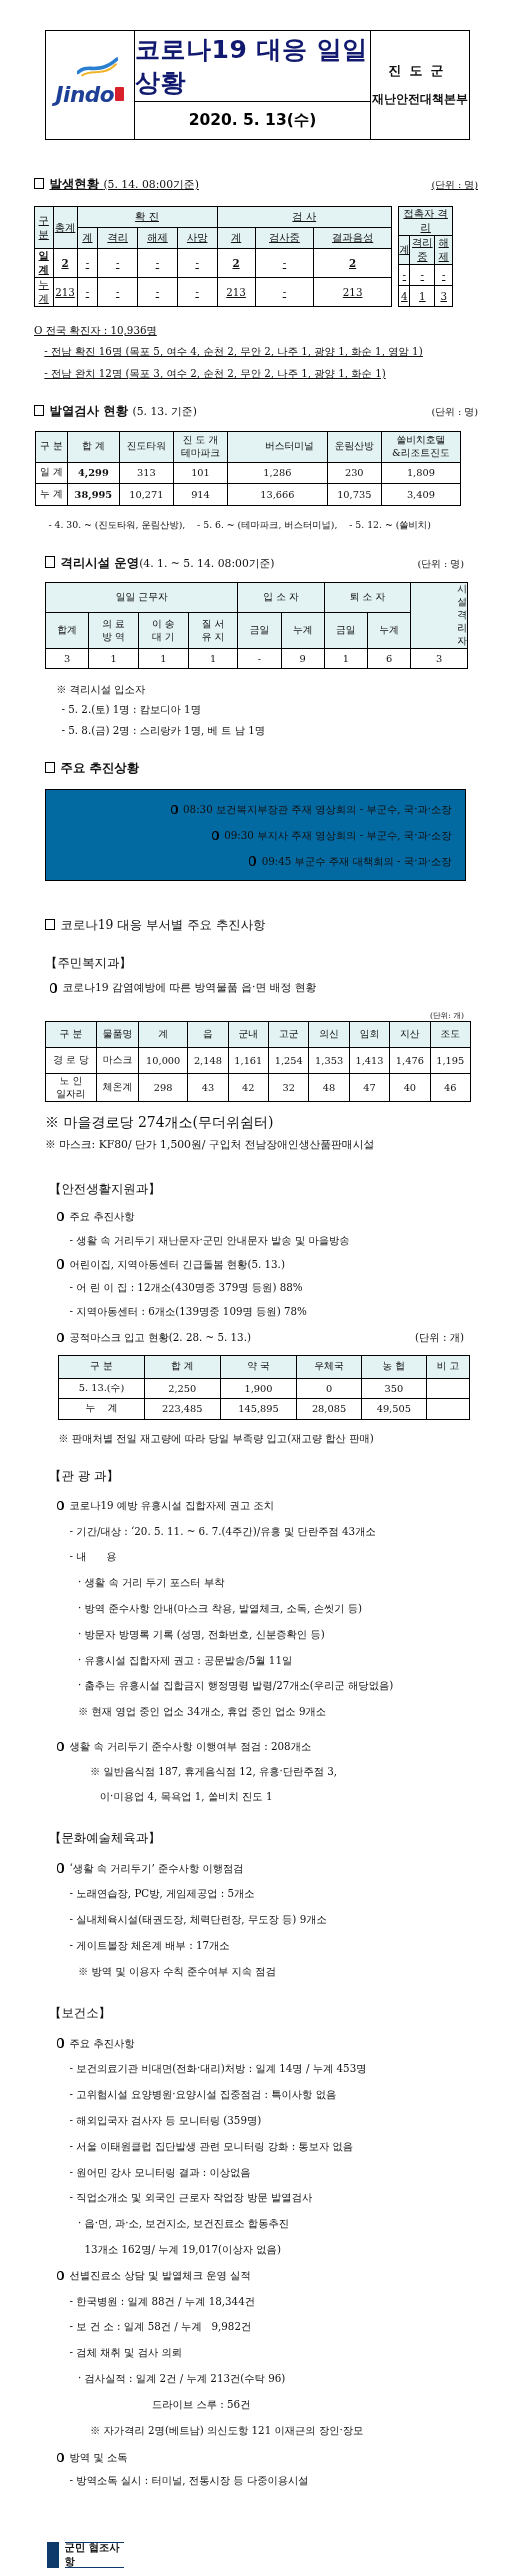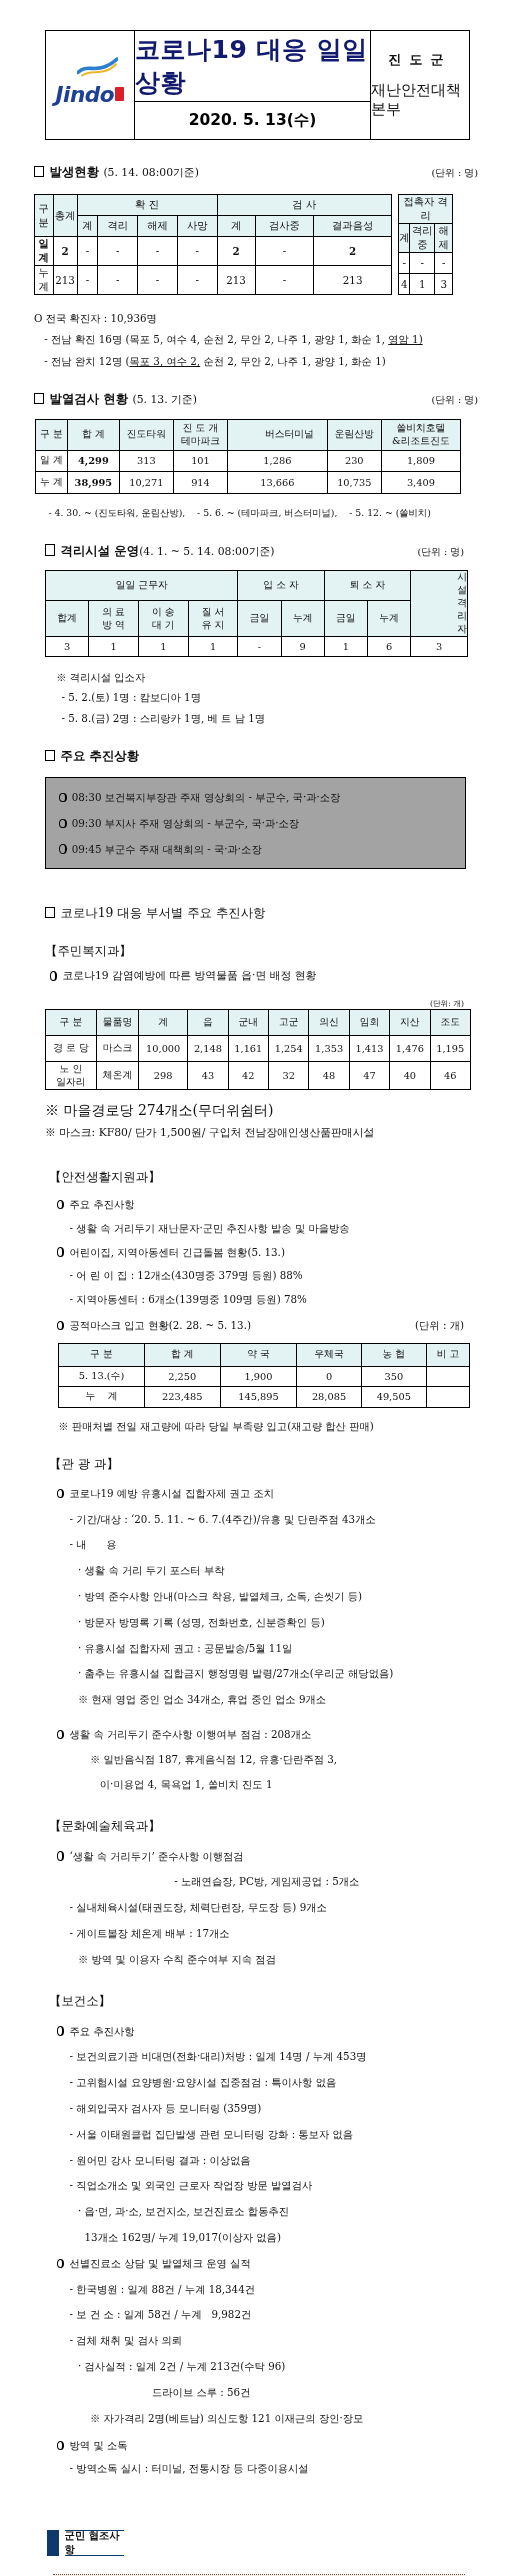--- a/index.html
+++ b/index.html
@@ -42,21 +42,21 @@
   }
   .hdr-date {
     flex: 1; display: flex; align-items: center; justify-content: center;
     font-family: "DejaVu Sans", sans-serif; font-weight: bold; font-size: 15.5px; color: #000;
   }
   .hdr-right {
     width: 98px; display: flex; flex-direction: column; align-items: center; justify-content: center;
     font-family: "DejaVu Sans", sans-serif;
   }
   .hdr-org { font-size: 13px; font-weight: bold; letter-spacing: 8.2px; margin-bottom: 11.3px; }
-  .hdr-dept { font-size: 15px; font-weight: normal; }
+  .hdr-dept { font-size: 12px; font-weight: bold; }
 
   
   .sec-head {
     display: flex; justify-content: space-between; align-items: baseline;
     font-size: 12.4px;
   }
   .sec-head .t { font-weight: bold; }
   .sec-head .t .sub { font-weight: normal; font-size: 10.8px; }
   .sq {
     display: inline-block; width: 10.3px; height: 11.3px; border: 0.8px solid #000;
@@ -74,22 +74,23 @@
   .text-line { font-size: 10.3px; line-height: 1; }
   .ind1 { padding-left: 10.3px; }
   .u { text-decoration: underline; }
 
   .bullet-o {
     display: inline-block; width: 7.2px; height: 9.3px; border: 1px solid #000;
     border-radius: 50%; margin-right: 5.2px; vertical-align: -1px; border-right-width: 2.1px;
   }
 
   .beige-box {
-    background: #a3a3a3; border: 0.8px solid #000;
+    background: #0369a1; border: 0.8px solid #000;
     padding: 12.4px 13.4px;
+    text-align: right;
   }
   .dept-title { font-size: 12.4px; }
 
   .coop-bar { display: flex; align-items: stretch; height: 26px; }
   .coop-blue { width: 12.4px; background: #0d3a6b; }
   .coop-label {
     margin-left: 5.2px; width: 59px; border-top: 1px solid #0d3a6b; border-bottom: 1px solid #0d3a6b;
     display: flex; align-items: center; justify-content: center;
     font-family: "DejaVu Sans", sans-serif; font-weight: bold; font-size: 10.3px;
   }
@@ -117,21 +118,21 @@
     <div class="hdr-mid">
       <div class="hdr-title">코로나19 대응 일일 상황</div>
       <div class="hdr-date">2020. 5. 13(수)</div>
     </div>
     <div class="hdr-right">
       <div class="hdr-org">진도군</div>
       <div class="hdr-dept">재난안전대책본부</div>
     </div>
   </div>
 
-  <div style="margin:24px 33px 0 34px;">
+  <div style="margin:36px 33px 0 34px;text-decoration:underline;">
     <div class="sec-head">
       <div class="t"><span class="sq"></span><span>발생현황</span> <span class="sub">(5. 14. 08:00기준)</span></div>
       <div class="unit">(단위 : 명)</div>
     </div>
     <div style="display:flex; margin-top:13.4px; font-size:10.3px;">
       <table style="width:358px;">
         <tbody>
             <tr style="height:21px;">
           <th rowspan="2" style="width:18.5px;">구분</th>
           <th rowspan="2" style="width:24px;">총계</th>
@@ -347,21 +348,21 @@
       </tr>
     </tbody>
       </table>
     <div class="text-line" style="margin-top:12.4px; font-size:14px;">※ 마을경로당 274개소(무더위쉼터)</div>
     <div class="text-line" style="margin-top:11.3px; font-size:10.8px;">※ 마스크: KF80/ 단가 1,500원/ 구입처 전남장애인생산품판매시설</div>
   </div>
 
   <div style="margin:30px 47px 0 49px;">
     <div class="dept-title">【안전생활지원과】</div>
     <div class="text-line" style="margin:13.4px 0 0 8.2px;"><span class="bullet-o"></span><span>주요 추진사항</span></div>
-    <div class="text-line" style="margin:13.4px 0 0 20.6px;">- 생활 속 거리두기 재난문자·군민 추진사항 발송 및 마을방송</div>
+    <div class="text-line" style="margin:13.4px 0 0 20.6px;">- 생활 속 거리두기 재난문자·군민 안내문자 발송 및 마을방송</div>
     <div class="text-line" style="margin:13.4px 0 0 8.2px;"><span class="bullet-o"></span><span>어린이집, 지역아동센터 긴급돌봄 현황(5. 13.)</span></div>
     <div class="text-line" style="margin:13.4px 0 0 20.6px;">- 어 린 이 집 : 12개소(430명중 379명 등원) 88%</div>
     <div class="text-line" style="margin:13.4px 0 0 20.6px;">- 지역아동센터 : 6개소(139명중 109명 등원) 78%</div>
     <div class="text-line" style="margin:15.5px 0 0 8.2px; display:flex; justify-content:space-between;">
       <span><span class="bullet-o"></span><span>공적마스크 입고 현황(2. 28. ~ 5. 13.)</span></span>
       <span>(단위 : 개)</span>
     </div>
     <table style="width:412px; margin:12.4px 0 0 9.3px; font-size:9.8px;">
       <tbody>
           <tr style="height:23px;">
@@ -407,21 +408,21 @@
         <div class="text-line" style="margin: 15.5px 0px 0px 29px; white-space: pre;">※ 현재 영업 중인 업소 34개소, 휴업 중인 업소 9개소</div>
       </div>
     <div class="text-line" style="margin:25px 0 0 8.2px;"><span class="bullet-o"></span><span>생활 속 거리두기 준수사항 이행여부 점검 : 208개소</span></div>
     <div class="text-line" style="margin:14.4px 0 0 41px; white-space:pre;">※ 일반음식점 187, 휴게음식점 12, 유흥·단란주점 3,</div>
     <div class="text-line" style="margin:14.4px 0 0 41px; white-space:pre;">   이·미용업 4, 목욕업 1, 쏠비치 진도 1</div>
   </div>
 
   <div style="margin:29px 47px 0 49px;">
     <div class="dept-title">【문화예술체육과】</div>
     <div class="text-line" style="margin:15.5px 0 0 8.2px;"><span class="bullet-o"></span><span>‘생활 속 거리두기’ 준수사항 이행점검</span></div>
-    <div class="text-line" style="margin:15.5px 0 0 20.6px;text-align:center;">- 노래연습장, PC방, 게임제공업 : 5개소</div>
+    <div class="text-line" style="margin:15.5px 0 0 20.6px;">- 노래연습장, PC방, 게임제공업 : 5개소</div>
     <div class="text-line" style="margin:15.5px 0 0 20.6px;">- 실내체육시설(태권도장, 체력단련장, 무도장 등) 9개소</div>
     <div class="text-line" style="margin:15.5px 0 0 20.6px;">- 게이트볼장 체온계 배부 : 17개소</div>
     <div class="text-line" style="margin:15.5px 0 0 29px;"> ※ 방역 및 이용자 수칙 준수여부 지속 점검</div>
   </div>
 
   <div style="margin:29px 47px 0 49px;">
     <div class="dept-title">【보건소】</div>
     <div class="text-line" style="margin:15.5px 0 0 8.2px;"><span class="bullet-o"></span><span>주요 추진사항</span></div>
     <div id="health-lines-1">
         <div class="text-line" style="margin: 15.5px 0px 0px 20.6px; white-space: pre;">- 보건의료기관 비대면(전화·대리)처방 : 일계 14명 / 누계 453명</div>

